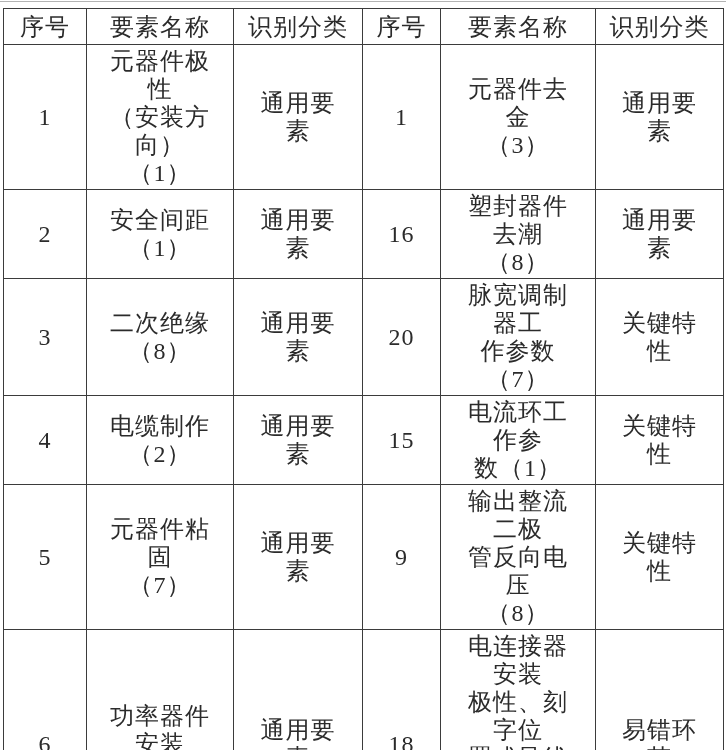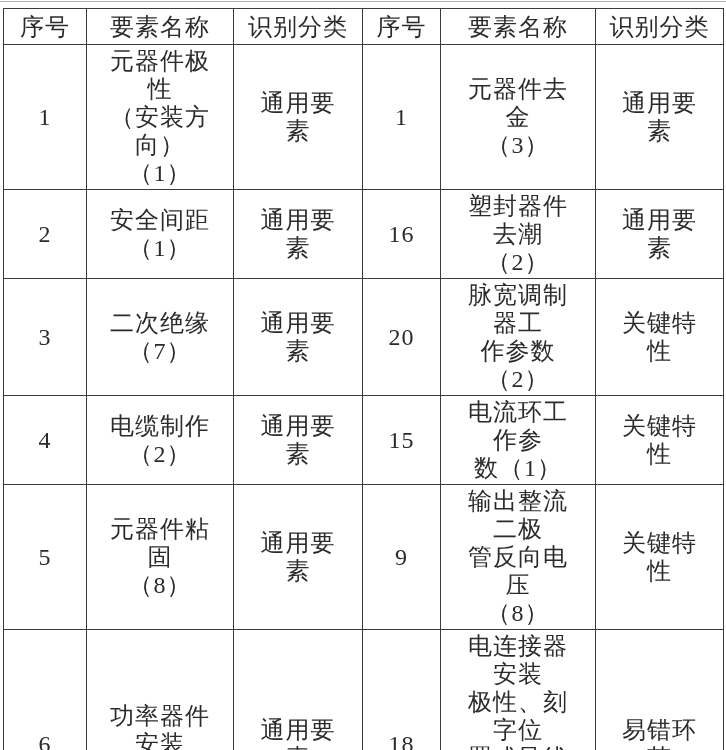--- a/index.html
+++ b/index.html
@@ -88,45 +88,45 @@
           <td>元器件去金
 （3）</td>
           <td>通用要素</td>
         </tr>
         <tr style="height: 61px;">
           <td>2</td>
           <td>安全间距（1）</td>
           <td>通用要素</td>
           <td>16</td>
           <td>塑封器件去潮
-（2）</td>
+（8）</td>
           <td>通用要素</td>
         </tr>
         <tr style="height: 62px;">
           <td>3</td>
-          <td>二次绝缘（7）</td>
+          <td>二次绝缘（8）</td>
           <td>通用要素</td>
           <td>20</td>
           <td>脉宽调制器工
-作参数（2）</td>
+作参数（7）</td>
           <td>关键特性</td>
         </tr>
         <tr style="height: 56px;">
           <td>4</td>
           <td>电缆制作（2）</td>
           <td>通用要素</td>
           <td>15</td>
           <td>电流环工作参
 数（1）</td>
           <td>关键特性</td>
         </tr>
         <tr style="height: 96px;">
           <td>5</td>
           <td>元器件粘固
-（8）</td>
+（7）</td>
           <td>通用要素</td>
           <td>9</td>
           <td>输出整流二极
 管反向电压
 （8）</td>
           <td>关键特性</td>
         </tr>
         <tr style="height: 114px;">
           <td>6</td>
           <td>功率器件安装

